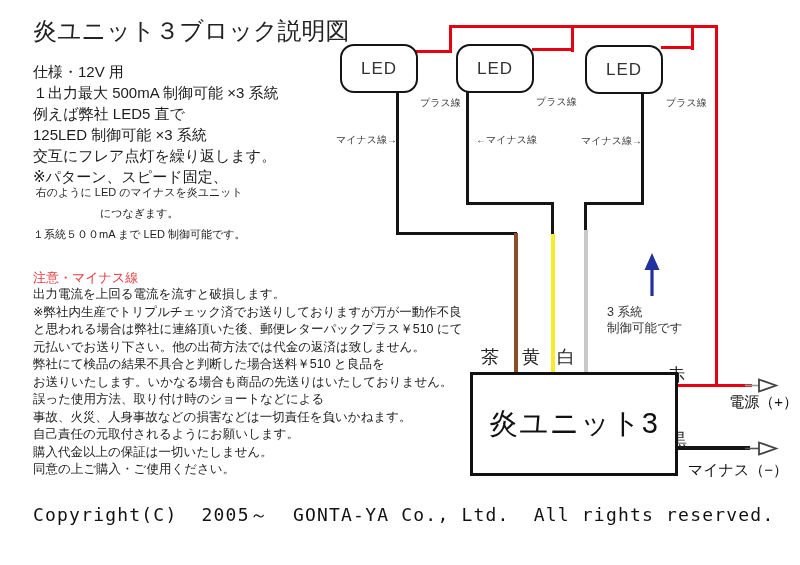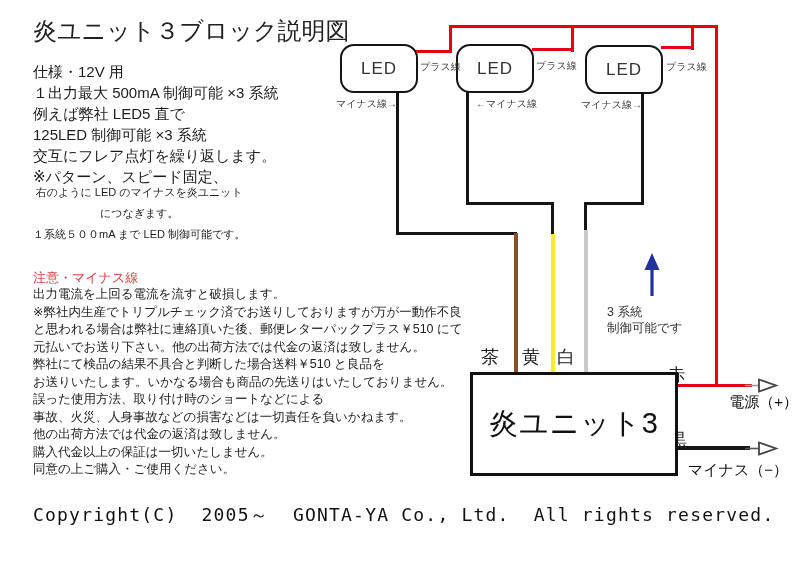--- a/index.html
+++ b/index.html
@@ -27,21 +27,21 @@
     position:absolute;width:74px;height:45px;border:2.5px solid #141414;border-radius:14px;
     background:#fff;display:flex;align-items:center;justify-content:center;
     font-size:17px;color:#333;letter-spacing:1px;
   }
   .unit-box{
     position:absolute;left:470px;top:372px;width:186px;height:98px;border:3px solid #111;
     background:#fff;display:flex;align-items:center;
     font-size:29px;font-weight:500;color:#111;padding-left:16px;box-sizing:content-box;
     letter-spacing:1px;white-space:nowrap;
   }
-  .small-label{position:absolute;font-size:10px;color:#3a3a3a;white-space:nowrap;}
+  .small-label{position:absolute;font-size:10px;color:#3a3a3a;white-space:nowrap;margin-top:36px;}
   .wirecolor-label{position:absolute;font-size:18px;color:#222;white-space:nowrap;}
   .power-label{position:absolute;font-size:15px;color:#111;white-space:nowrap;}
   .output-note{position:absolute;left:607px;top:304px;font-size:12.5px;line-height:16px;color:#333;white-space:nowrap;}
 </style>
 </head>
 <body>
 
 <div class="canvas">
 
   <div class="abs page-title">炎ユニット３ブロック説明図</div>
@@ -64,21 +64,21 @@
   <div class="abs notice-heading">注意・マイナス線</div>
   <div class="abs notice-block">
     <div>出力電流を上回る電流を流すと破損します。</div>
     <div>※弊社内生産でトリプルチェック済でお送りしておりますが万が一動作不良</div>
     <div>と思われる場合は弊社に連絡頂いた後、郵便レターパックプラス￥510 にて</div>
     <div>元払いでお送り下さい。他の出荷方法では代金の返済は致しません。</div>
     <div>弊社にて検品の結果不具合と判断した場合送料￥510 と良品を</div>
     <div>お送りいたします。いかなる場合も商品の先送りはいたしておりません。</div>
     <div>誤った使用方法、取り付け時のショートなどによる</div>
     <div>事故、火災、人身事故などの損害などは一切責任を負いかねます。</div>
-    <div>他の出荷方法では代金の返済は致しません。</div>
+    <div>自己責任の元取付されるようにお願いします。</div>
     <div>購入代金以上の保証は一切いたしません。</div>
     <div>同意の上ご購入・ご使用ください。</div>
   </div>
 
   <div class="abs copyright">Copyright(C)  2005～  GONTA-YA Co., Ltd.  All rights reserved.</div>
 
   <div class="wire red" style="left:449px;top:25px;width:269px;height:3px;"></div>
   <div class="wire red" style="left:449px;top:25px;width:3px;height:28px;"></div>
   <div class="wire red" style="left:414px;top:50px;width:38px;height:3px;"></div>
   <div class="wire red" style="left:571px;top:25px;width:3px;height:27px;"></div>

